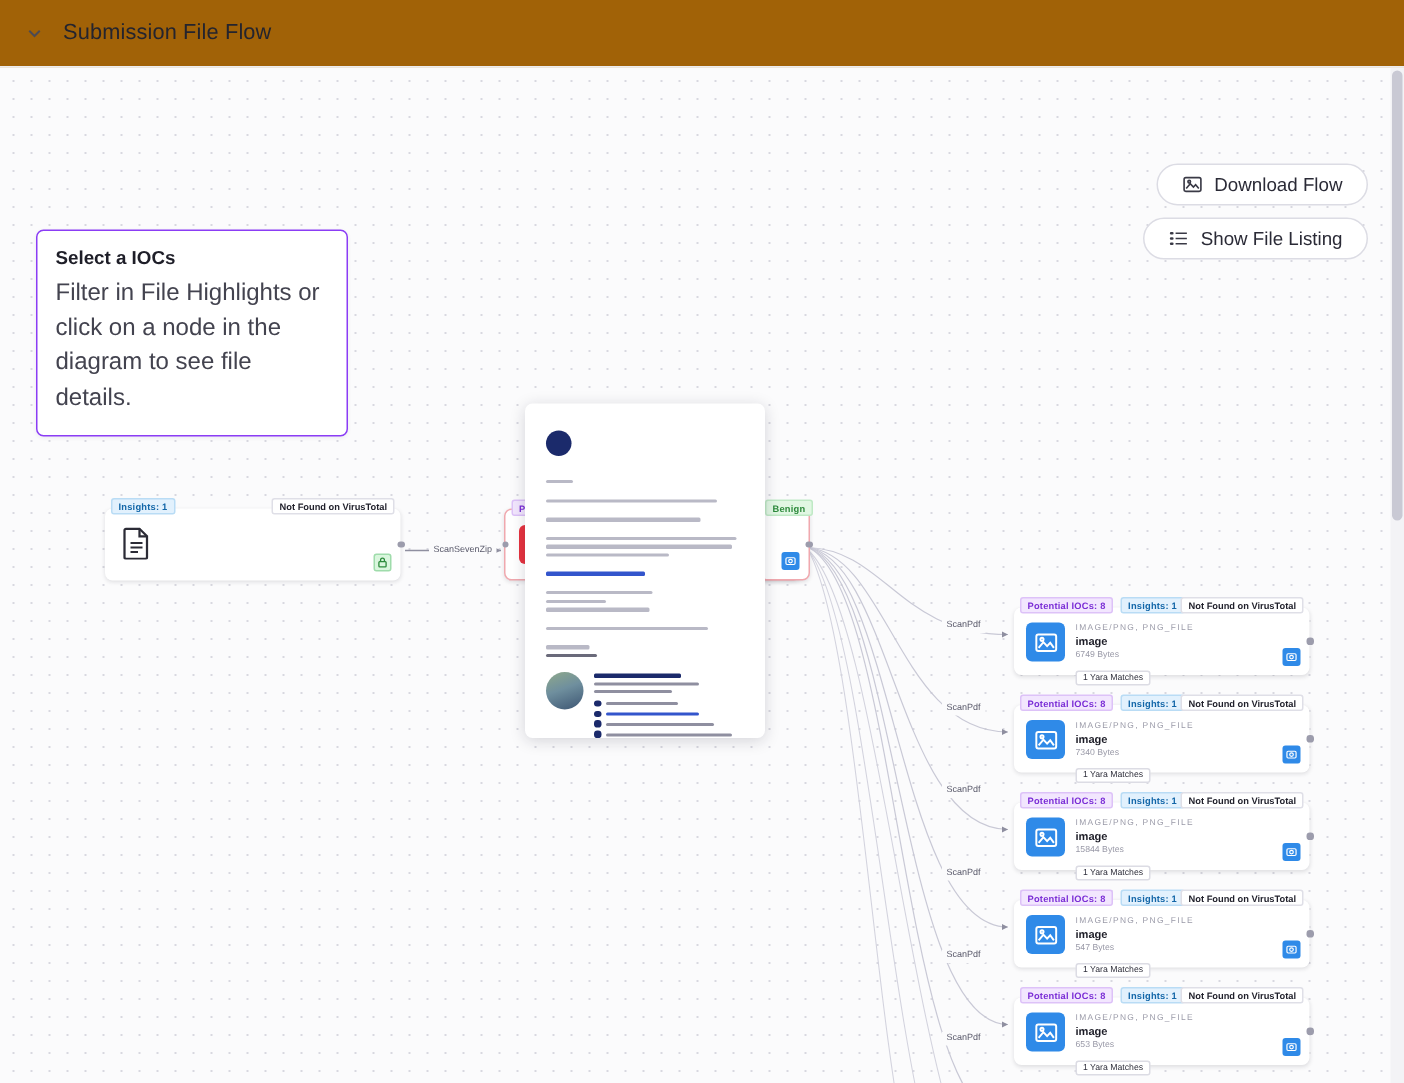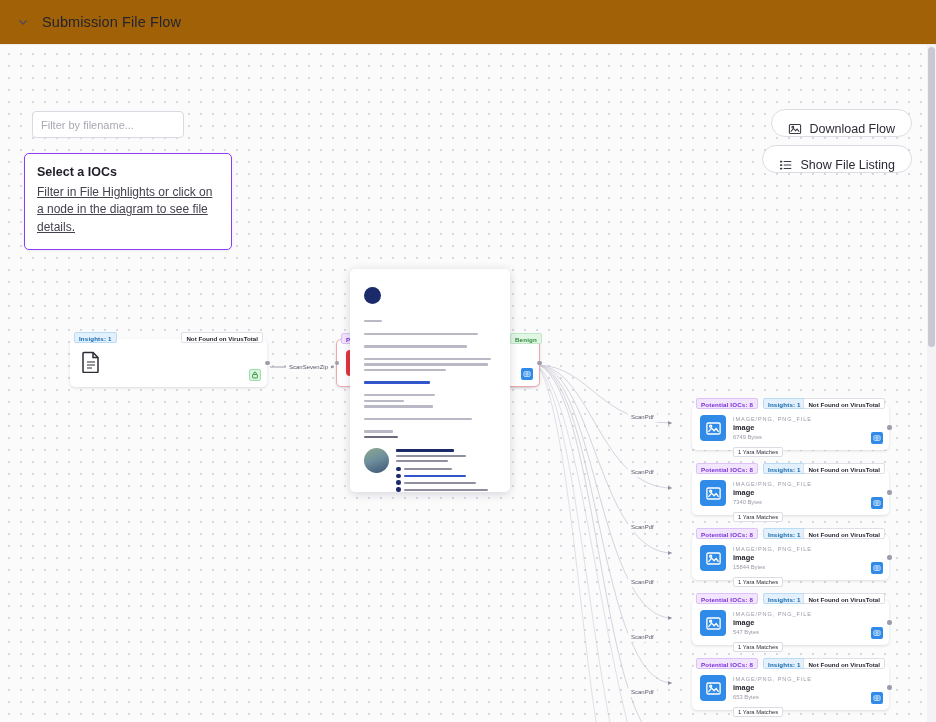--- a/index.html
+++ b/index.html
@@ -73,21 +73,21 @@
   .top-actions {
     position: absolute;
     right: 24px; top: 64px;
     display: flex;
     flex-direction: column;
     align-items: flex-end;
     gap: 8px;
     z-index: 40;
   }
   .pill-btn {
-    display: flex; align-items: flex-end; gap: 8px;
+    display: flex; align-items: center; gap: 8px;
     height: 28px;
     padding: 0 16px;
     background: #ffffff;
     border: 1px solid #dcdce4;
     border-radius: 14px;
     font-size: 12.5px;
     color: #2a2a36;
     cursor: pointer;
     white-space: nowrap;
     font-family: "Liberation Sans", sans-serif;
@@ -106,24 +106,23 @@
     z-index: 40;
     box-shadow: 0 1px 3px rgba(40,20,80,0.07);
   }
   .select-node-title {
     font-size: 12.5px;
     font-weight: 700;
     color: #1e1e28;
     margin-bottom: 5px;
   }
   .select-node-desc {
-    font-size: 12px;
+    font-size: 16px;
     line-height: 1.45;
     color: #43434f;
-    text-decoration: underline;
   }
 
   
   .node {
     position: absolute;
     background: #ffffff;
     border-radius: 5px;
     box-shadow: 0 1px 3px rgba(20,20,40,0.13);
     z-index: 20;
   }
@@ -227,21 +226,21 @@
   .port-out { right: -2.5px; }
   .port-in  { left: -2.5px; }
 
   
   .node-7z   { left: 70px;  top: 294px; width: 197px; height: 48px; }
   .node-pdf  { left: 336px; top: 294px; width: 198px; height: 48px;
                border: 1.3px solid #f0a8ae; }
   .node-pdf .node-body { padding-left: 9px; }
   .icon-pdf  { background: #e8333f; color: #ffffff; }
 
-  .node-img  { width: 197px; height: 45px; left: 692px; }
+  .node-img  { width: 197px; height: 45px; left: 676px; }
 
   
   .edge-label {
     position: absolute;
     background: #fbfbfc;
     padding: 0 3px;
     font-size: 6px;
     color: #59596a;
     white-space: nowrap;
     z-index: 15;
@@ -602,24 +601,20 @@
         </div>
         <div class="em-contact">
           <span class="em-ci"></span>
           <span class="em-cl" style="width:84%;"></span>
         </div>
 
       </div>
     </div>
   </div>
 
-  <div class="filter-group">
-    <input class="filter-input" type="text" placeholder="Filter by filename..." style="">
-
-  </div>
 
   <div class="top-actions">
     <button class="pill-btn">
       <span>
         <svg width="14" height="14" viewBox="0 0 16 16" fill="none" stroke="currentColor" stroke-width="1.25">
           <rect x="1.6" y="2.8" width="12.8" height="10.4" rx="1.3"></rect>
           <path d="M3.2 11 L6.3 7.4 L8.7 10 L10.4 8.2 L12.8 11"></path>
           <circle cx="5.5" cy="5.9" r="1"></circle>
         </svg>
       </span>

